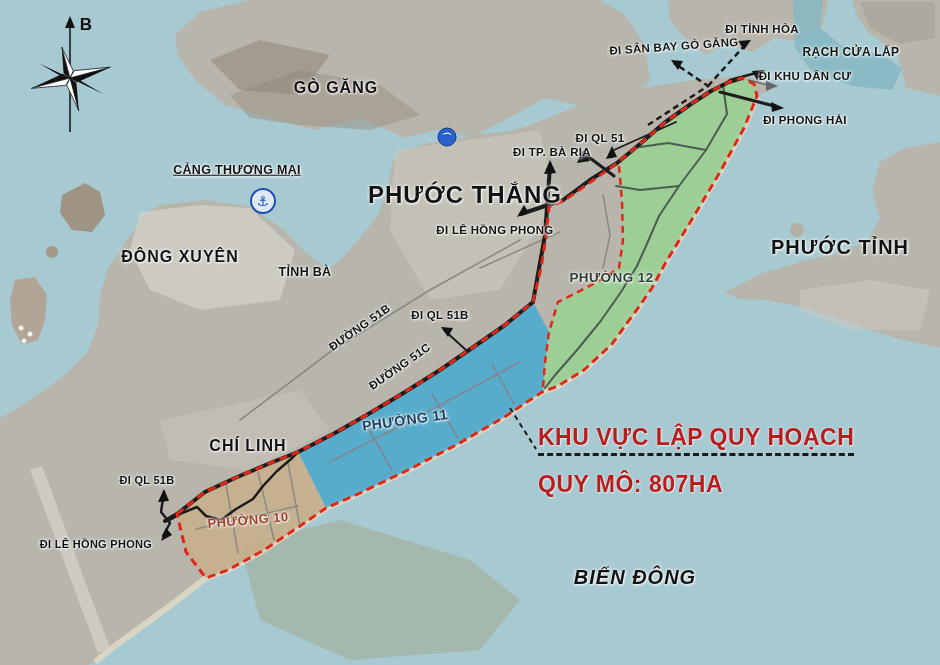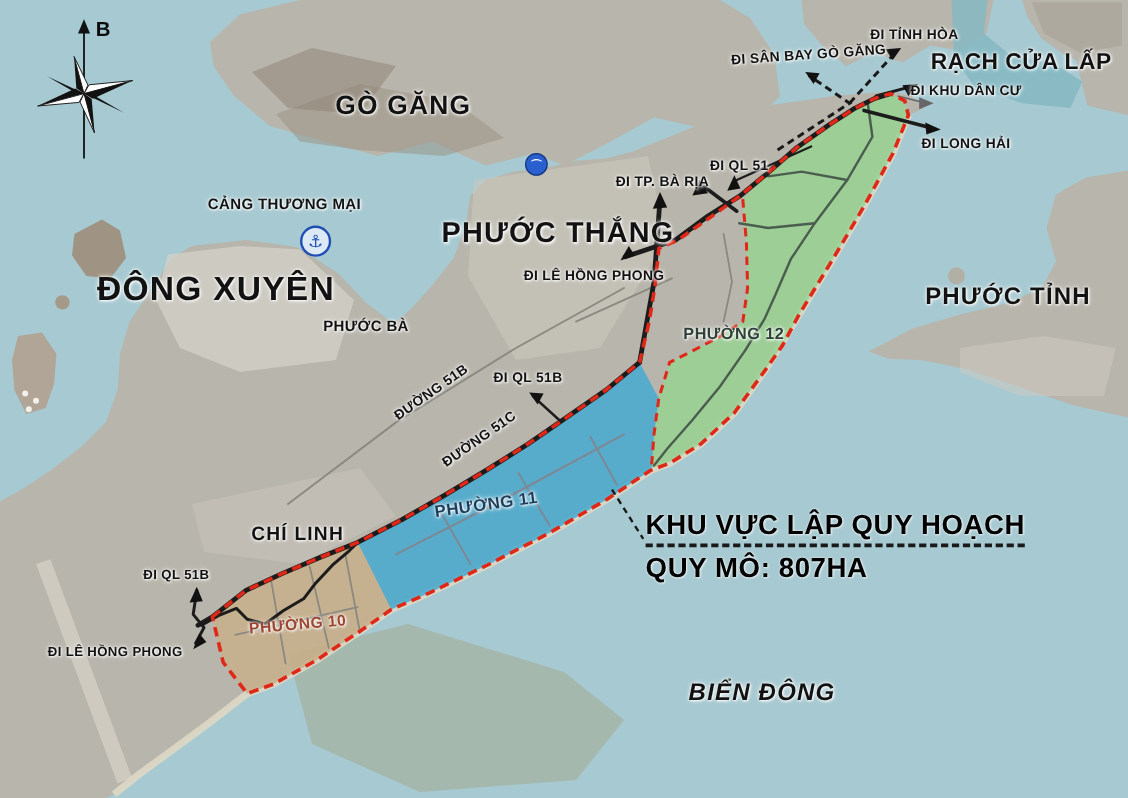--- a/index.html
+++ b/index.html
@@ -21,21 +21,21 @@
   .rot35{transform:translate(-50%,-50%) rotate(-35deg);}
   .rot8{transform:translate(-50%,-50%) rotate(-8deg);}
   .rot5{transform:translate(-50%,-50%) rotate(-5deg);}
   .rot4{transform:translate(-50%,-50%) rotate(-4deg);}
   #annotation{
     position:absolute;left:538px;top:424px;font-weight:bold;
     font-size:23px;letter-spacing:.5px;line-height:1.15;
     text-shadow:0 0 2px rgba(255,255,255,.8),1px 1px 2px rgba(255,255,255,.6);
   }
   #annotation .l1{border-bottom:3px dashed #1a1a1a;padding-bottom:3px;display:inline-block;}
-  #annotation .l2{margin-top:4px;}
+  #annotation .l2{margin-top:15px;}
   .mini-icon{
     position:absolute;transform:translate(-50%,-50%);border-radius:50%;
     display:flex;align-items:center;justify-content:center;font-weight:bold;
   }
   #anchor-icon{
     left:263px;top:201px;width:22px;height:22px;background:#dde9f5;
     border:2.5px solid #1f4fb4;color:#1f4fb4;font-size:14px;
   }
   #bridge-icon{
     left:447px;top:137px;width:17px;height:17px;background:#2a5fd0;
@@ -155,49 +155,49 @@
       <polygon points="70,78 70,46 65,72" fill="#111"></polygon>
       <polygon points="70,78 70,46 75,72" fill="#fff" stroke="#111" stroke-width="0.7"></polygon>
       <polygon points="70,78 70,112 65,84" fill="#fff" stroke="#111" stroke-width="0.7"></polygon>
       <polygon points="70,78 70,112 75,84" fill="#111"></polygon>
       <polygon points="70,78 44,56 62,74" fill="#111"></polygon>
       <polygon points="70,78 98,102 78,82" fill="#111"></polygon>
     </g>
   </g>
 </svg>
 
-<div class="lbl lg" style="left:336px;top:88px;font-size:22px;">GÒ GĂNG</div>
-<div class="lbl sm" style="left:237px;top:170px;font-size:12.5px;">CẢNG THƯƠNG MẠI</div>
-<div class="lbl lg" style="left:180px;top:241px;font-size:28px;">ĐÔNG XUYÊN</div>
-<div class="lbl sm" style="left:305px;top:272px;font-size:12.5px;">PHƯỚC BÀ</div>
+<div class="lbl lg" style="left:336px;top:88px;font-size:16px;">GÒ GĂNG</div>
+<div class="lbl sm" style="left:237px;top:170px;font-size:12.5px;text-decoration:underline;">CẢNG THƯƠNG MẠI</div>
+<div class="lbl lg" style="left:180px;top:257px;font-size:16px;">ĐÔNG XUYÊN</div>
+<div class="lbl sm" style="left:305px;top:272px;font-size:12.5px;">TỈNH BÀ</div>
 <div class="lbl xl" style="left:465px;top:195px;">PHƯỚC THẮNG</div>
 <div class="lbl lg" style="left:840px;top:247px;">PHƯỚC TỈNH</div>
 <div class="lbl lg" style="left:248px;top:446px;font-size:16px;">CHÍ LINH</div>
 <div class="lbl lg" style="left:635px;top:577px;font-style:italic;">BIỂN ĐÔNG</div>
-<div class="lbl md" style="left:851px;top:52px;font-size:19px;">RẠCH CỬA LẤP</div>
+<div class="lbl md" style="left:851px;top:52px;font-size:12px;">RẠCH CỬA LẤP</div>
 
 <div class="lbl sm" style="left:540px;top:153px;padding-left:24px;">ĐI TP. BÀ RỊA</div>
 <div class="lbl sm" style="left:495px;top:231px;">ĐI LÊ HỒNG PHONG</div>
-<div class="lbl sm" style="left:600px;top:139px;margin-left:16px;">ĐI QL 51</div>
+<div class="lbl sm" style="left:600px;top:139px;">ĐI QL 51</div>
 <div class="lbl sm rot4" style="left:674px;top:47px;">ĐI SÂN BAY GÒ GĂNG</div>
 <div class="lbl sm" style="left:762px;top:30px;">ĐI TỈNH HÒA</div>
 <div class="lbl sm" style="left:805px;top:77px;">ĐI KHU DÂN CƯ</div>
-<div class="lbl sm" style="left:805px;top:121px;">ĐI LONG HẢI</div>
+<div class="lbl sm" style="left:805px;top:121px;">ĐI PHONG HẢI</div>
 <div class="lbl sm" style="left:440px;top:316px;">ĐI QL 51B</div>
 <div class="lbl sm" style="left:147px;top:480px;font-size:11px;">ĐI QL 51B</div>
 <div class="lbl sm" style="left:96px;top:544px;font-size:11px;">ĐI LÊ HỒNG PHONG</div>
 
 <div class="lbl sm rot35" style="left:360px;top:328px;">ĐƯỜNG 51B</div>
 <div class="lbl sm rot35" style="left:400px;top:367px;">ĐƯỜNG 51C</div>
 
 <div class="lbl md rot5" style="left:248px;top:520px;color:#9c4632;">PHƯỜNG 10</div>
 <div class="lbl md rot8" style="left:405px;top:420px;color:#1d3d5c;font-size:14px;">PHƯỜNG 11</div>
 <div class="lbl md" style="left:595px;top:278px;color:#2f4038;font-size:13.5px;padding-left:33px;">PHƯỜNG 12</div>
 
-<div id="annotation" style="color: #000000;">
+<div id="annotation" style="color: #b91c1c;">
   <div class="l1">KHU VỰC LẬP QUY HOẠCH</div>
   <div class="l2">QUY MÔ: 807HA</div>
 </div>
 
 <div id="compass-b">B</div>
 
 <div id="anchor-icon" class="mini-icon">⚓</div>
 <div id="bridge-icon" class="mini-icon">⌒</div>
 
 </div>

